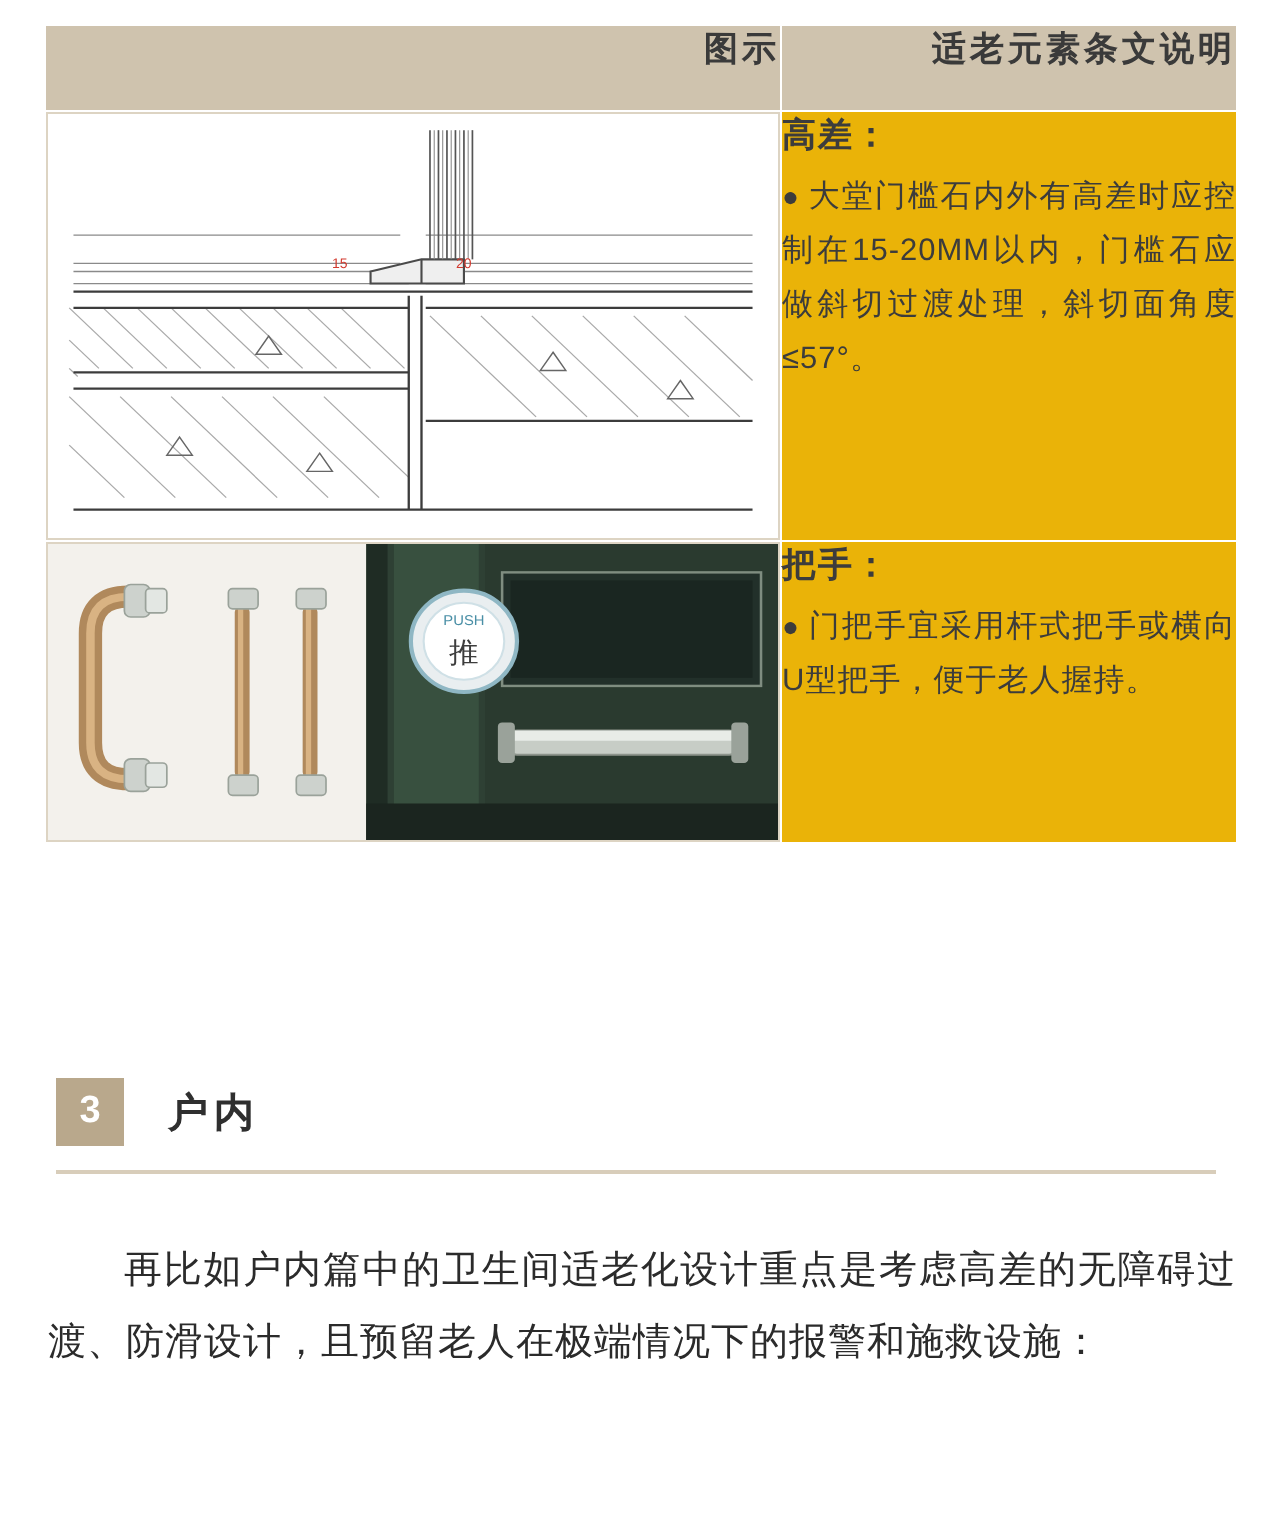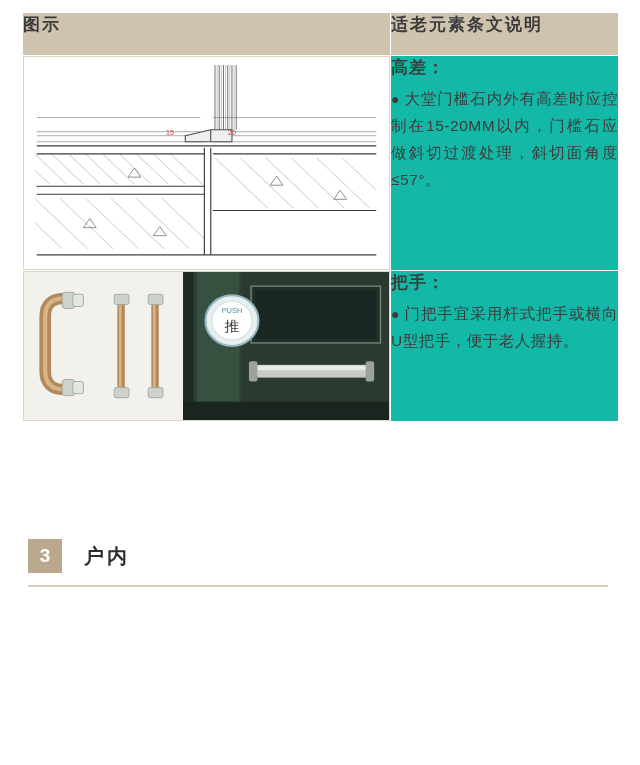--- a/index.html
+++ b/index.html
@@ -32,39 +32,39 @@
     border-collapse: collapse;
     table-layout: fixed;
   }
   .table td, .table th {
     padding: 0;
     vertical-align: top;
   }
   .hdr {
     height: 42px;
     background: #cfc3ae;
-    text-align: left;
+    text-align: right;
     vertical-align: middle;
     font-size: 17px;
     font-weight: bold;
     color: #3a3a3a;
     letter-spacing: 2px;
     border: 1px solid #ffffff;
   }
   .hdr.left-col { width: 368px; }
   .hdr.right-col { width: 228px; }
 
   .cell-img {
     background: #a3a3a3;
     border: 1px solid #ffffff;
     padding: 10px 12px 12px 12px;
     text-decoration: underline;
   }
   .cell-txt {
-    background: #14b8a6;
+    background: #eab308;
     border: 1px solid #ffffff;
     padding: 10px 10px 12px 12px;
   }
 
   .img-box {
     background: #ffffff;
     border: 1px solid #ddd4c3;
     overflow: hidden;
     position: relative;
   }
@@ -332,14 +332,15 @@
   </div>
 
   <div class="section">
     <div class="sec-head">
       <div class="sec-num">3</div>
       <div class="sec-title">户内</div>
     </div>
     <div class="sec-rule"></div>
   </div>
 
+  <div class="para">再比如户内篇中的卫生间适老化设计重点是考虑高差的无障碍过渡、防滑设计，且预留老人在极端情况下的报警和施救设施：</div>
 
 </div>
 
 </body></html>

